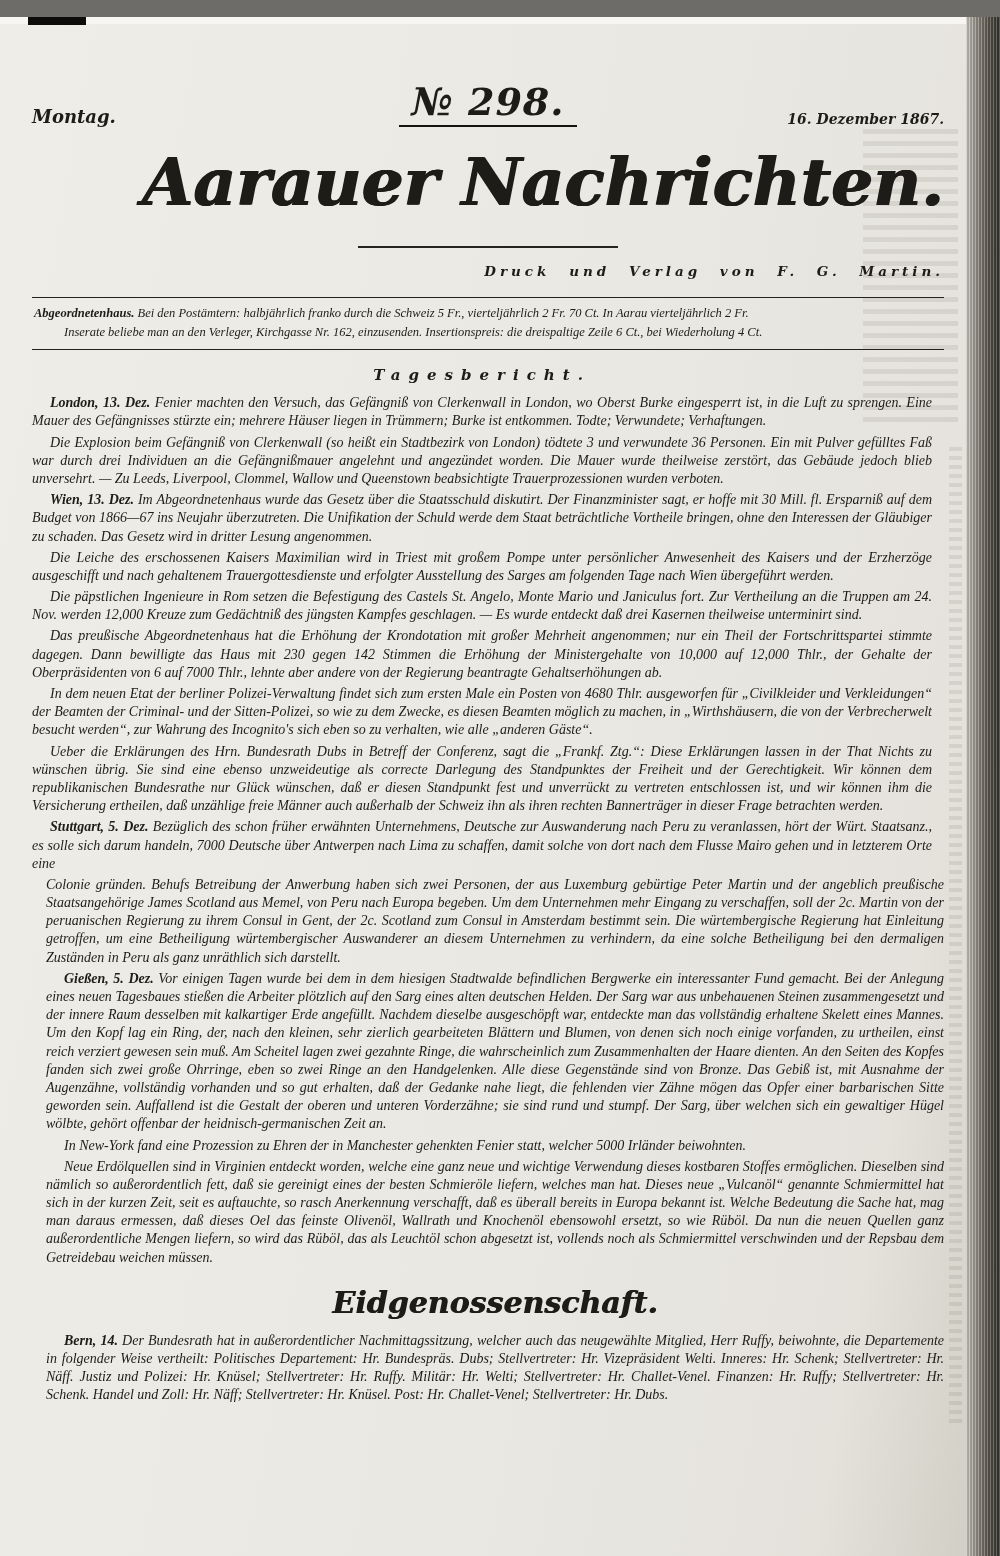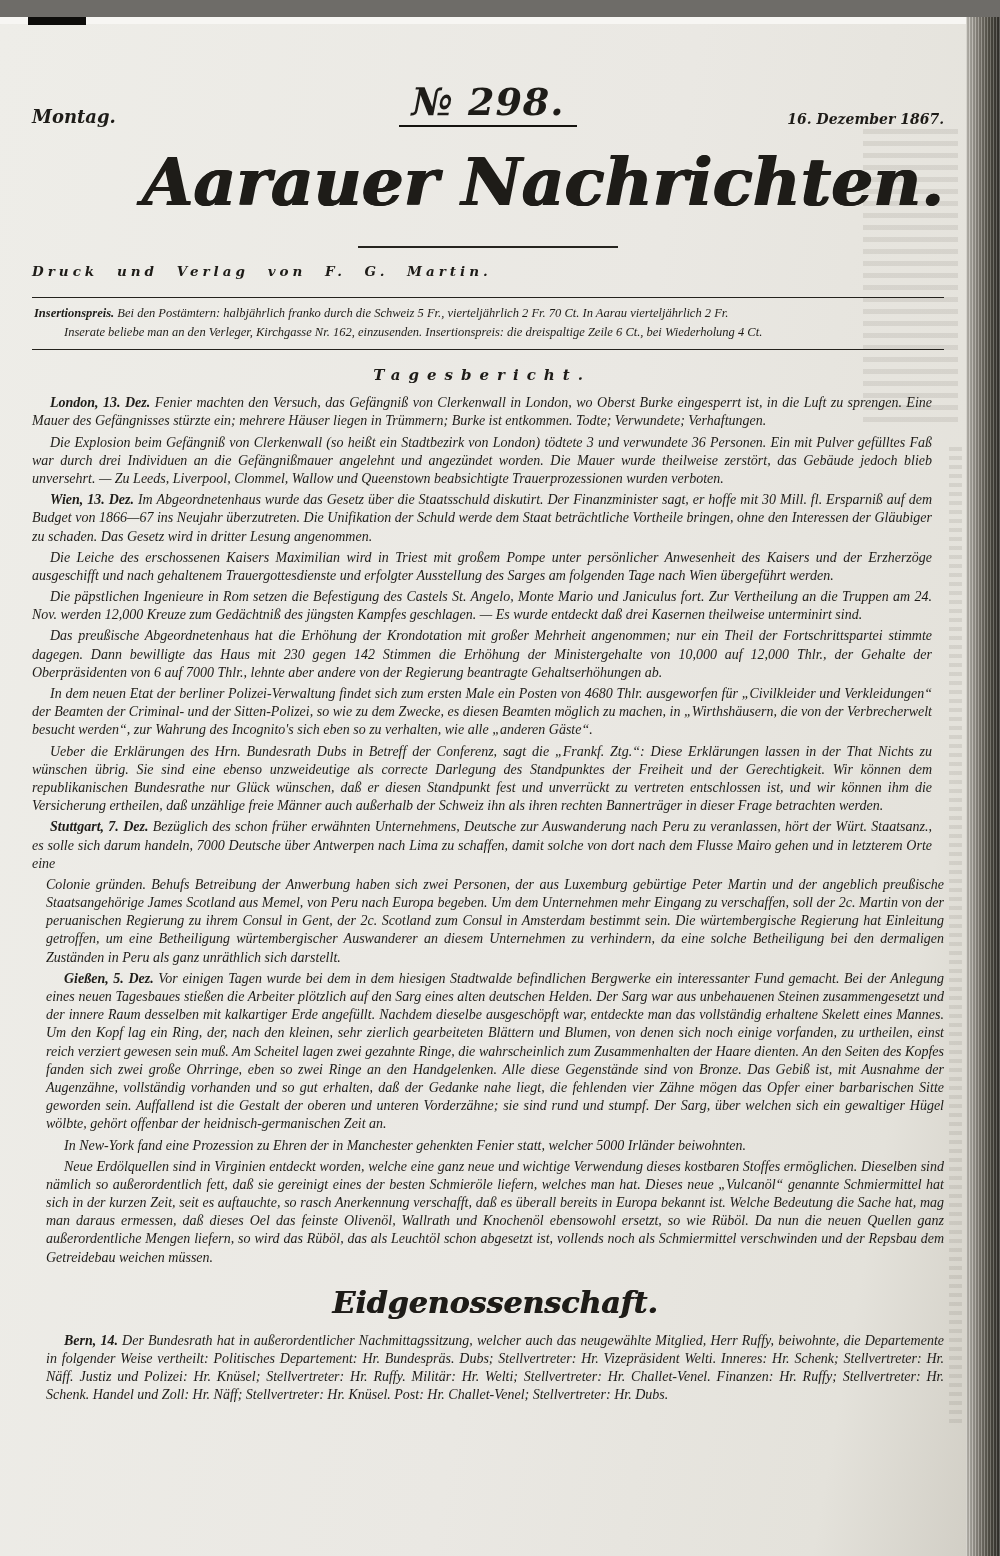--- a/index.html
+++ b/index.html
@@ -40,21 +40,21 @@
   }
   .date { text-align:right; font-weight:bold; font-size:14px; font-family:"DejaVu Serif", serif; }
 
   .masthead {
     text-align:right; font-family:"DejaVu Serif", serif; font-weight:bold;
     font-size:66px; line-height:1.2; margin-top:16px;
     text-shadow: 1px 0 0 currentColor, -0.5px 0 0 currentColor;
   }
   .rule-short { width:260px; height:2px; background:#26241f; margin:24px auto 0; }
   .imprint {
-    text-align:left; margin-top:15px; font-size:13.5px; font-weight:bold;
+    text-align:right; margin-top:15px; font-size:13.5px; font-weight:bold;
     letter-spacing:4px; word-spacing:10px; font-family:"DejaVu Serif", serif;
   }
 
   .subscription {
     margin-top:18px; border-top:1.5px solid #24221d; border-bottom:1.5px solid #24221d;
     padding:6px 2px 7px; font-size:12.5px; line-height:1.5;
   }
   .sub-line.indent { padding-left:30px; }
   .subscription .slabel { font-weight:bold; }
 
@@ -91,21 +91,21 @@
         <span class="day">Montag.</span>
         <span class="issue-wrap"><span class="issue">№ 298.</span></span>
         <span class="date">16. Dezember 1867.</span>
       </div>
 
       <h1 class="masthead">Aarauer Nachrichten.</h1>
       <div class="rule-short"></div>
       <div class="imprint">Druck und Verlag von F. G. Martin.</div>
 
       <div class="subscription">
-        <div class="sub-line"><span class="slabel">Insertionspreis.</span><span> Bei den Postämtern: halbjährlich franko durch die Schweiz 5 Fr., vierteljährlich 2 Fr. 70 Ct. In Aarau vierteljährlich 2 Fr.</span></div>
+        <div class="sub-line"><span class="slabel">Abgeordnetenhaus.</span><span> Bei den Postämtern: halbjährlich franko durch die Schweiz 5 Fr., vierteljährlich 2 Fr. 70 Ct. In Aarau vierteljährlich 2 Fr.</span></div>
         <div class="sub-line indent">Inserate beliebe man an den Verleger, Kirchgasse Nr. 162, einzusenden. Insertionspreis: die dreispaltige Zeile 6 Ct., bei Wiederholung 4 Ct.</div>
       </div>
     </header>
 
     <main class="columns">
 
       <section class="col left">
         <h2 class="col-heading">Tagesbericht.</h2>
 
         <p class="article"><span class="lead">London, 13. Dez. </span><span>Fenier machten den Versuch, das Gefängniß von Clerkenwall in London, wo Oberst Burke eingesperrt ist, in die Luft zu sprengen. Eine Mauer des Gefängnisses stürzte ein; mehrere Häuser liegen in Trümmern; Burke ist entkommen. Todte; Verwundete; Verhaftungen.</span></p>
@@ -117,21 +117,21 @@
         <p class="article"><span class="lead"></span><span>Die Leiche des erschossenen Kaisers Maximilian wird in Triest mit großem Pompe unter persönlicher Anwesenheit des Kaisers und der Erzherzöge ausgeschifft und nach gehaltenem Trauergottesdienste und erfolgter Ausstellung des Sarges am folgenden Tage nach Wien übergeführt werden.</span></p>
 
         <p class="article"><span class="lead"></span><span>Die päpstlichen Ingenieure in Rom setzen die Befestigung des Castels St. Angelo, Monte Mario und Janiculus fort. Zur Vertheilung an die Truppen am 24. Nov. werden 12,000 Kreuze zum Gedächtniß des jüngsten Kampfes geschlagen. — Es wurde entdeckt daß drei Kasernen theilweise unterminirt sind.</span></p>
 
         <p class="article"><span class="lead"></span><span>Das preußische Abgeordnetenhaus hat die Erhöhung der Krondotation mit großer Mehrheit angenommen; nur ein Theil der Fortschrittspartei stimmte dagegen. Dann bewilligte das Haus mit 230 gegen 142 Stimmen die Erhöhung der Ministergehalte von 10,000 auf 12,000 Thlr., der Gehalte der Oberpräsidenten von 6 auf 7000 Thlr., lehnte aber andere von der Regierung beantragte Gehaltserhöhungen ab.</span></p>
 
         <p class="article"><span class="lead"></span><span>In dem neuen Etat der berliner Polizei-Verwaltung findet sich zum ersten Male ein Posten von 4680 Thlr. ausgeworfen für „Civilkleider und Verkleidungen“ der Beamten der Criminal- und der Sitten-Polizei, so wie zu dem Zwecke, es diesen Beamten möglich zu machen, in „Wirthshäusern, die von der Verbrecherwelt besucht werden“, zur Wahrung des Incognito's sich eben so zu verhalten, wie alle „anderen Gäste“.</span></p>
 
         <p class="article"><span class="lead"></span><span>Ueber die Erklärungen des Hrn. Bundesrath Dubs in Betreff der Conferenz, sagt die „Frankf. Ztg.“: Diese Erklärungen lassen in der That Nichts zu wünschen übrig. Sie sind eine ebenso unzweideutige als correcte Darlegung des Standpunktes der Freiheit und der Gerechtigkeit. Wir können dem republikanischen Bundesrathe nur Glück wünschen, daß er diesen Standpunkt fest und unverrückt zu vertreten entschlossen ist, und wir können ihm die Versicherung ertheilen, daß unzählige freie Männer auch außerhalb der Schweiz ihn als ihren rechten Bannerträger in dieser Frage betrachten werden.</span></p>
 
-        <p class="article"><span class="lead">Stuttgart, 7. Dez. </span><span>Bezüglich des schon früher erwähnten Unternehmens, Deutsche zur Auswanderung nach Peru zu veranlassen, hört der Würt. Staatsanz., es solle sich darum handeln, 7000 Deutsche über Antwerpen nach Lima zu schaffen, damit solche von dort nach dem Flusse Mairo gehen und in letzterem Orte eine</span></p>
+        <p class="article"><span class="lead">Stuttgart, 5. Dez. </span><span>Bezüglich des schon früher erwähnten Unternehmens, Deutsche zur Auswanderung nach Peru zu veranlassen, hört der Würt. Staatsanz., es solle sich darum handeln, 7000 Deutsche über Antwerpen nach Lima zu schaffen, damit solche von dort nach dem Flusse Mairo gehen und in letzterem Orte eine</span></p>
       </section>
 
       <div class="divider"></div>
 
       <section class="col right">
         <p class="article noindent"><span class="lead"></span><span>Colonie gründen. Behufs Betreibung der Anwerbung haben sich zwei Personen, der aus Luxemburg gebürtige Peter Martin und der angeblich preußische Staatsangehörige James Scotland aus Memel, von Peru nach Europa begeben. Um dem Unternehmen mehr Eingang zu verschaffen, soll der 2c. Martin von der peruanischen Regierung zu ihrem Consul in Gent, der 2c. Scotland zum Consul in Amsterdam bestimmt sein. Die würtembergische Regierung hat Einleitung getroffen, um eine Betheiligung würtembergischer Auswanderer an diesem Unternehmen zu verhindern, da eine solche Betheiligung bei den dermaligen Zuständen in Peru als ganz unräthlich sich darstellt.</span></p>
 
         <p class="article"><span class="lead">Gießen, 5. Dez. </span><span>Vor einigen Tagen wurde bei dem in dem hiesigen Stadtwalde befindlichen Bergwerke ein interessanter Fund gemacht. Bei der Anlegung eines neuen Tagesbaues stießen die Arbeiter plötzlich auf den Sarg eines alten deutschen Helden. Der Sarg war aus unbehauenen Steinen zusammengesetzt und der innere Raum desselben mit kalkartiger Erde angefüllt. Nachdem dieselbe ausgeschöpft war, entdeckte man das vollständig erhaltene Skelett eines Mannes. Um den Kopf lag ein Ring, der, nach den kleinen, sehr zierlich gearbeiteten Blättern und Blumen, von denen sich noch einige vorfanden, zu urtheilen, einst reich verziert gewesen sein muß. Am Scheitel lagen zwei gezahnte Ringe, die wahrscheinlich zum Zusammenhalten der Haare dienten. An den Seiten des Kopfes fanden sich zwei große Ohrringe, eben so zwei Ringe an den Handgelenken. Alle diese Gegenstände sind von Bronze. Das Gebiß ist, mit Ausnahme der Augenzähne, vollständig vorhanden und so gut erhalten, daß der Gedanke nahe liegt, die fehlenden vier Zähne mögen das Opfer einer barbarischen Sitte geworden sein. Auffallend ist die Gestalt der oberen und unteren Vorderzähne; sie sind rund und stumpf. Der Sarg, über welchen sich ein gewaltiger Hügel wölbte, gehört offenbar der heidnisch-germanischen Zeit an.</span></p>
 
         <p class="article"><span class="lead"></span><span>In New-York fand eine Prozession zu Ehren der in Manchester gehenkten Fenier statt, welcher 5000 Irländer beiwohnten.</span></p>

